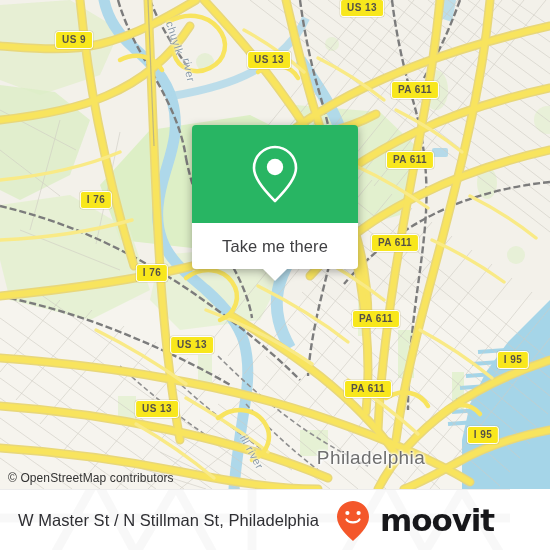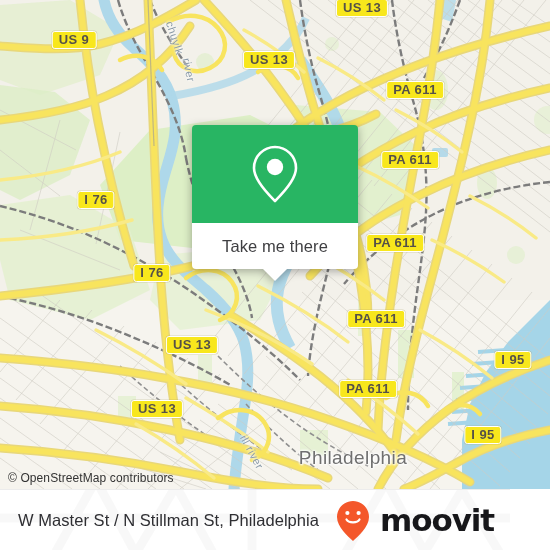--- a/index.html
+++ b/index.html
@@ -20,21 +20,21 @@
     font-family:"Liberation Sans", sans-serif;
     z-index:30;white-space:nowrap;
   }
 
   
   .shield{
     position:absolute;z-index:22;
     background:#f8e71c;border:1.6px solid #ffffff;
     border-radius:3px;
     padding:1px 6px 2px 6px;
-    font-size:13px;font-weight:bold;color:#555148;
+    font-size:10px;font-weight:bold;color:#555148;
     letter-spacing:.4px;line-height:13px;
     white-space:nowrap;
     box-shadow:0 0 0 .5px rgba(160,150,90,.35);
     transform:translate(-50%,-50%);
   }
 
   
   .maplabel{
     position:absolute;z-index:21;color:#7a7a78;
     font-family:"Liberation Sans", sans-serif;white-space:nowrap;
@@ -358,21 +358,21 @@
           <path d="M386,398 C402,388 420,392 428,406"></path>
           <path d="M440,414 C452,402 470,402 480,414"></path>
         </g>
 
         <g fill="none" stroke="#9a9a9a" stroke-width="1.2" opacity=".6">
           <path d="M148,0 C150,46 152,96 154,146"></path>
         </g>
       </g>
     </svg>
 
-    <div class="maplabel city-label" style="left:353px;top:458px;">Philadelphia</div>
+    <div class="maplabel city-label" style="left:371px;top:458px;">Philadelphia</div>
     <div class="maplabel river-label" style="left:175px;top:38px;transform:translate(-50%,-50%) rotate(72deg);">chuylk</div>
     <div class="maplabel river-label" style="left:189px;top:70px;transform:translate(-50%,-50%) rotate(78deg);">river</div>
     <div class="maplabel river-label" style="left:252px;top:452px;transform:translate(-50%,-50%) rotate(62deg);">ill river</div>
 
     <div class="shield" style="left:74px;top:40px;">US 9</div>
     <div class="shield" style="left:362px;top:8px;">US 13</div>
     <div class="shield" style="left:269px;top:60px;">US 13</div>
     <div class="shield" style="left:415px;top:90px;">PA 611</div>
     <div class="shield" style="left:410px;top:160px;">PA 611</div>
     <div class="shield" style="left:96px;top:200px;">I 76</div>

